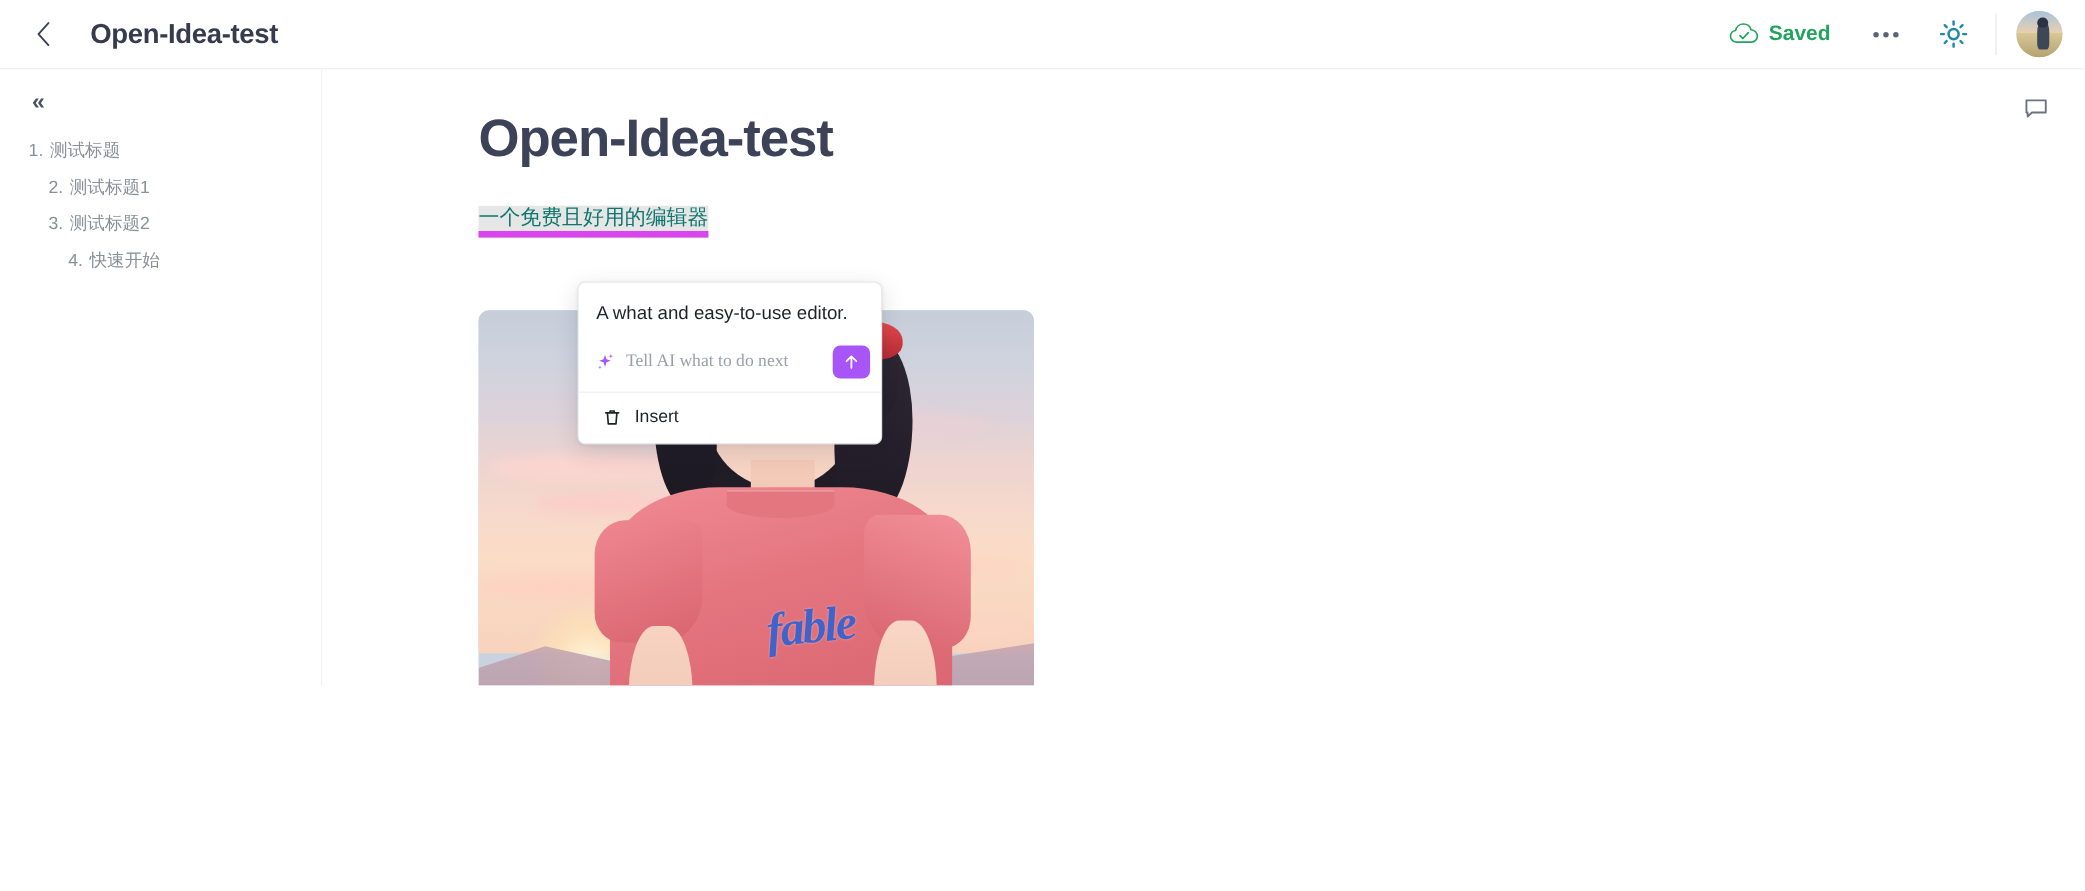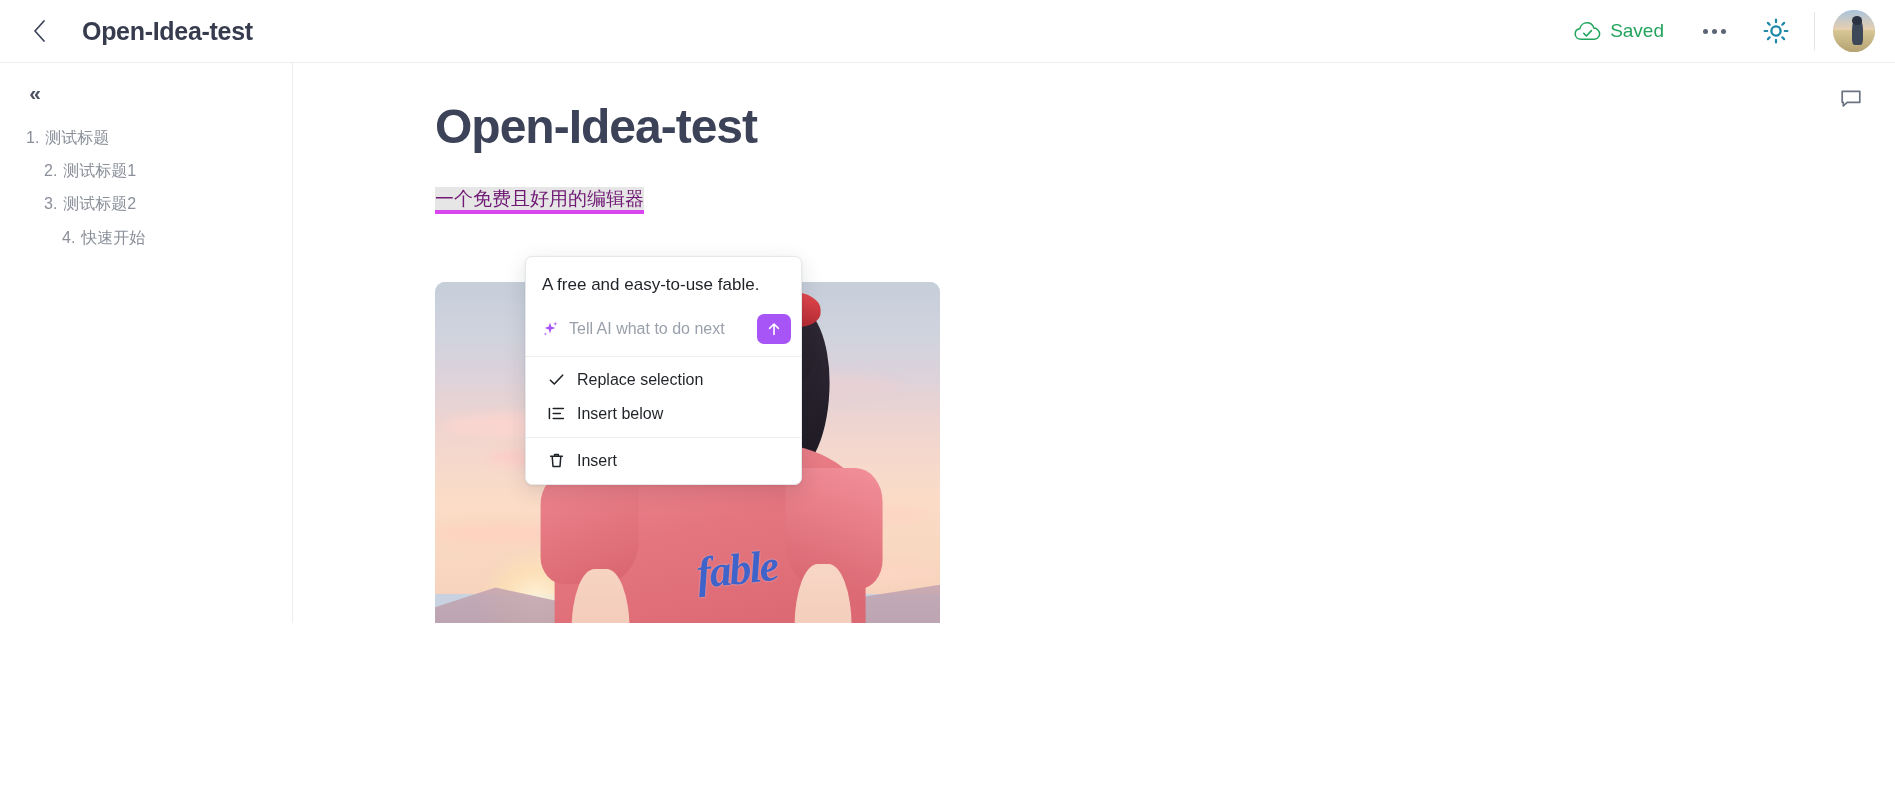--- a/index.html
+++ b/index.html
@@ -30,21 +30,21 @@
   }
   .doc-title {
     margin-left: 26px;
     font-size: 25px; font-weight: 700; color: #363b4e;
     letter-spacing: -0.3px; white-space: nowrap;
   }
   .topbar-right {
     margin-left: auto; display: flex; align-items: center;
     padding-right: 20px; gap: 0px;
   }
-  .saved-wrap { display: flex; align-items: center; gap: 9px; margin-right: 30px; }
+  .saved-wrap { display: flex; gap: 9px; margin-right: 30px; font-weight: bold; }
   .saved-label { font-size: 19px; color: #22a45d; }
   .dots-btn {
     width: 40px; height: 40px; display:flex; align-items:center; justify-content:center;
     cursor:pointer; border-radius: 6px; margin-right: 22px;
   }
   .dots-btn span {
     display:block; width: 5px; height: 5px; border-radius:50%;
     background:#5b6475; margin: 0 2px;
   }
   .dots-inner { display:flex; }
@@ -101,23 +101,23 @@
     width: 36px; height: 36px; display:flex; align-items:center; justify-content:center;
     cursor:pointer; border-radius:6px;
   }
   .doc-body { padding: 36px 0 0 142px; position: relative; }
   .h1 {
     font-size: 48px; font-weight: 700; color: #3c4257;
     letter-spacing: -1px; line-height: 1.15; margin-bottom: 30px;
   }
   .para-line { position: relative; display: inline-block; }
   .sel-text {
-    font-size: 19px; color: #701a75; line-height: 1.6;
+    font-size: 19px; color: #0f766e; line-height: 1.6;
     background: #e6e6e6;
-    border-bottom: 4px solid #d946ef;
+    border-bottom: 6px solid #d946ef;
     padding: 1px 0 1px 0;
   }
 
   
   .img-block {
     position: absolute; left: 142px; top: 219px;
     width: 505px; height: 503px;
     border-radius: 10px; overflow: hidden;
     background: #c8d2e0;
   }
@@ -304,21 +304,21 @@
     padding: 16px 16px 12px 16px;
     font-size: 17px; color: #1f2328; line-height: 1.45;
   }
   .ai-input-row {
     display:flex; align-items:center; gap: 10px;
     padding: 4px 10px 12px 15px;
   }
   .sparkle { flex: none; width: 18px; height: 18px; display:block; }
   .ai-input {
     flex: 1 1 auto; border: none; outline: none;
-    font-family: Liberation Sans, sans-serif;
+    font-family: Liberation Serif, serif;
     font-size: 16px; color: #1f2328; background: transparent;
     min-width: 0;
   }
   .ai-input::placeholder { color: #9aa0ab; }
   .send-btn {
     flex: none; width: 34px; height: 30px; border-radius: 7px;
     background: #a855f7; border: none; cursor: pointer;
     display:flex; align-items:center; justify-content:center;
   }
   .menu-sec { border-top: 1px solid #ededef; padding: 6px 0; }
@@ -488,58 +488,36 @@
           <div class="rose ro1"></div>
           <div class="rose ro2"></div>
           <div class="rose ro3"></div>
           <div class="rose ro4"></div>
         </div>
       </div>
 
       
       <div class="ai-panel">
 
-        <div class="ai-result">A free and easy-to-use fable.</div>
+        <div class="ai-result">A what and easy-to-use editor.</div>
 
         <div class="ai-input-row">
           <svg class="sparkle" viewBox="0 0 18 18">
             <path d="M9 2.4 L10.3 6.6 L14.3 8 L10.3 9.4 L9 13.6 L7.7 9.4 L3.7 8 L7.7 6.6 Z" fill="#a855f7"></path>
             <path d="M14.3 1.6 L14.9 3.2 L16.4 3.8 L14.9 4.4 L14.3 6 L13.7 4.4 L12.2 3.8 L13.7 3.2 Z" fill="#b77af9"></path>
             <path d="M4.4 12.2 L4.9 13.4 L6.1 13.9 L4.9 14.4 L4.4 15.6 L3.9 14.4 L2.7 13.9 L3.9 13.4 Z" fill="#b77af9"></path>
           </svg>
           <input class="ai-input" type="text" placeholder="Tell AI what to do next" style="">
           <button class="send-btn">
             <svg width="16" height="16" viewBox="0 0 16 16">
               <path d="M8 13.4 V3.2 M3.6 7.4 L8 3 L12.4 7.4" fill="none" stroke="#ffffff" stroke-width="1.6" stroke-linecap="round" stroke-linejoin="round"></path>
             </svg>
           </button>
         </div>
 
-        <div class="menu-sec">
-
-          <div class="menu-item">
-            <svg class="menu-icon" viewBox="0 0 17 17">
-              <path d="M2.4 9.2 L6.3 13 L14.6 4.2" fill="none" stroke="#1f2328" stroke-width="1.6" stroke-linecap="round" stroke-linejoin="round"></path>
-            </svg>
-            <span>Replace selection</span>
-          </div>
-
-          <div class="menu-item">
-            <svg class="menu-icon" viewBox="0 0 17 17">
-              <g stroke="#1f2328" stroke-width="1.5" stroke-linecap="round">
-                <line x1="1.4" y1="3.6" x2="1.4" y2="13.4"></line>
-                <line x1="5.2" y1="3.6" x2="15.4" y2="3.6"></line>
-                <line x1="5.2" y1="8.5" x2="12.4" y2="8.5"></line>
-                <line x1="5.2" y1="13.4" x2="15.4" y2="13.4"></line>
-              </g>
-            </svg>
-            <span>Insert below</span>
-          </div>
-
-        </div>
 
         <div class="menu-sec">
           <div class="menu-item">
             <svg class="menu-icon" viewBox="0 0 17 17">
               <path d="M2.6 4.3 H14.4 M6.6 4.3 V2.6 H10.4 V4.3
                        M4.2 4.3 L5 14.4 H12 L12.8 4.3" fill="none" stroke="#1f2328" stroke-width="1.5" stroke-linecap="round" stroke-linejoin="round"></path>
             </svg>
             <span>Insert</span>
           </div>
         </div>

